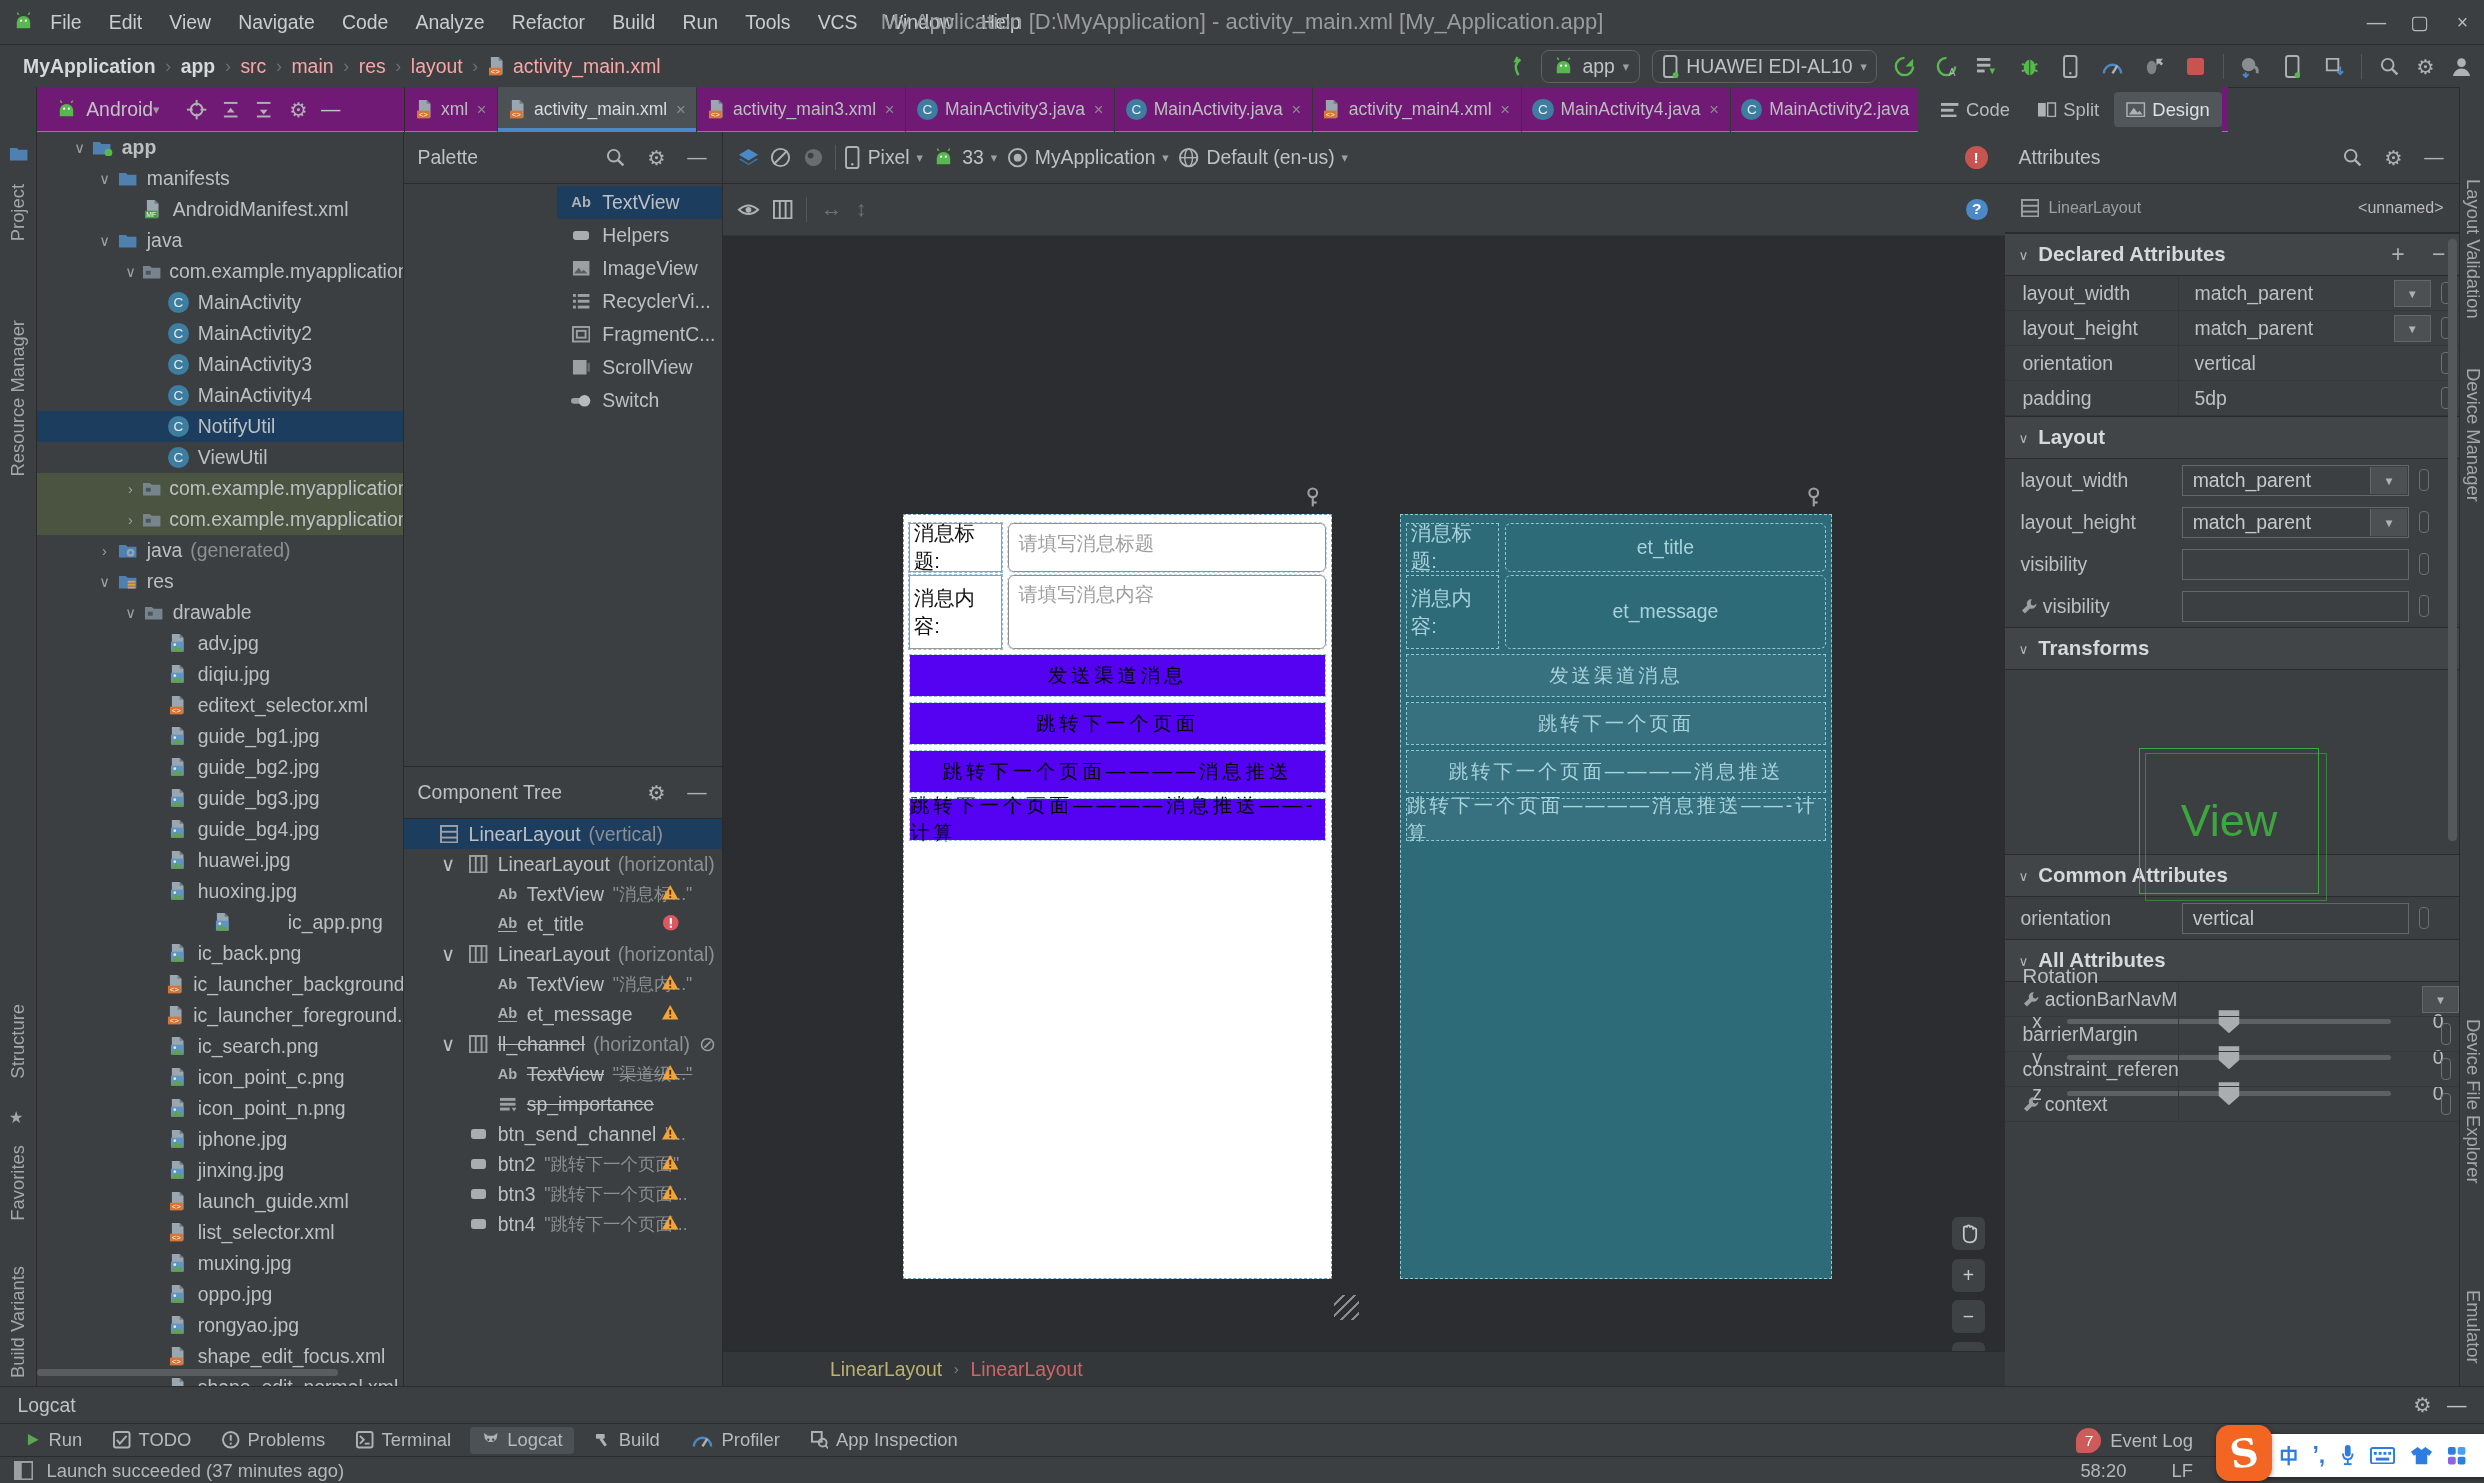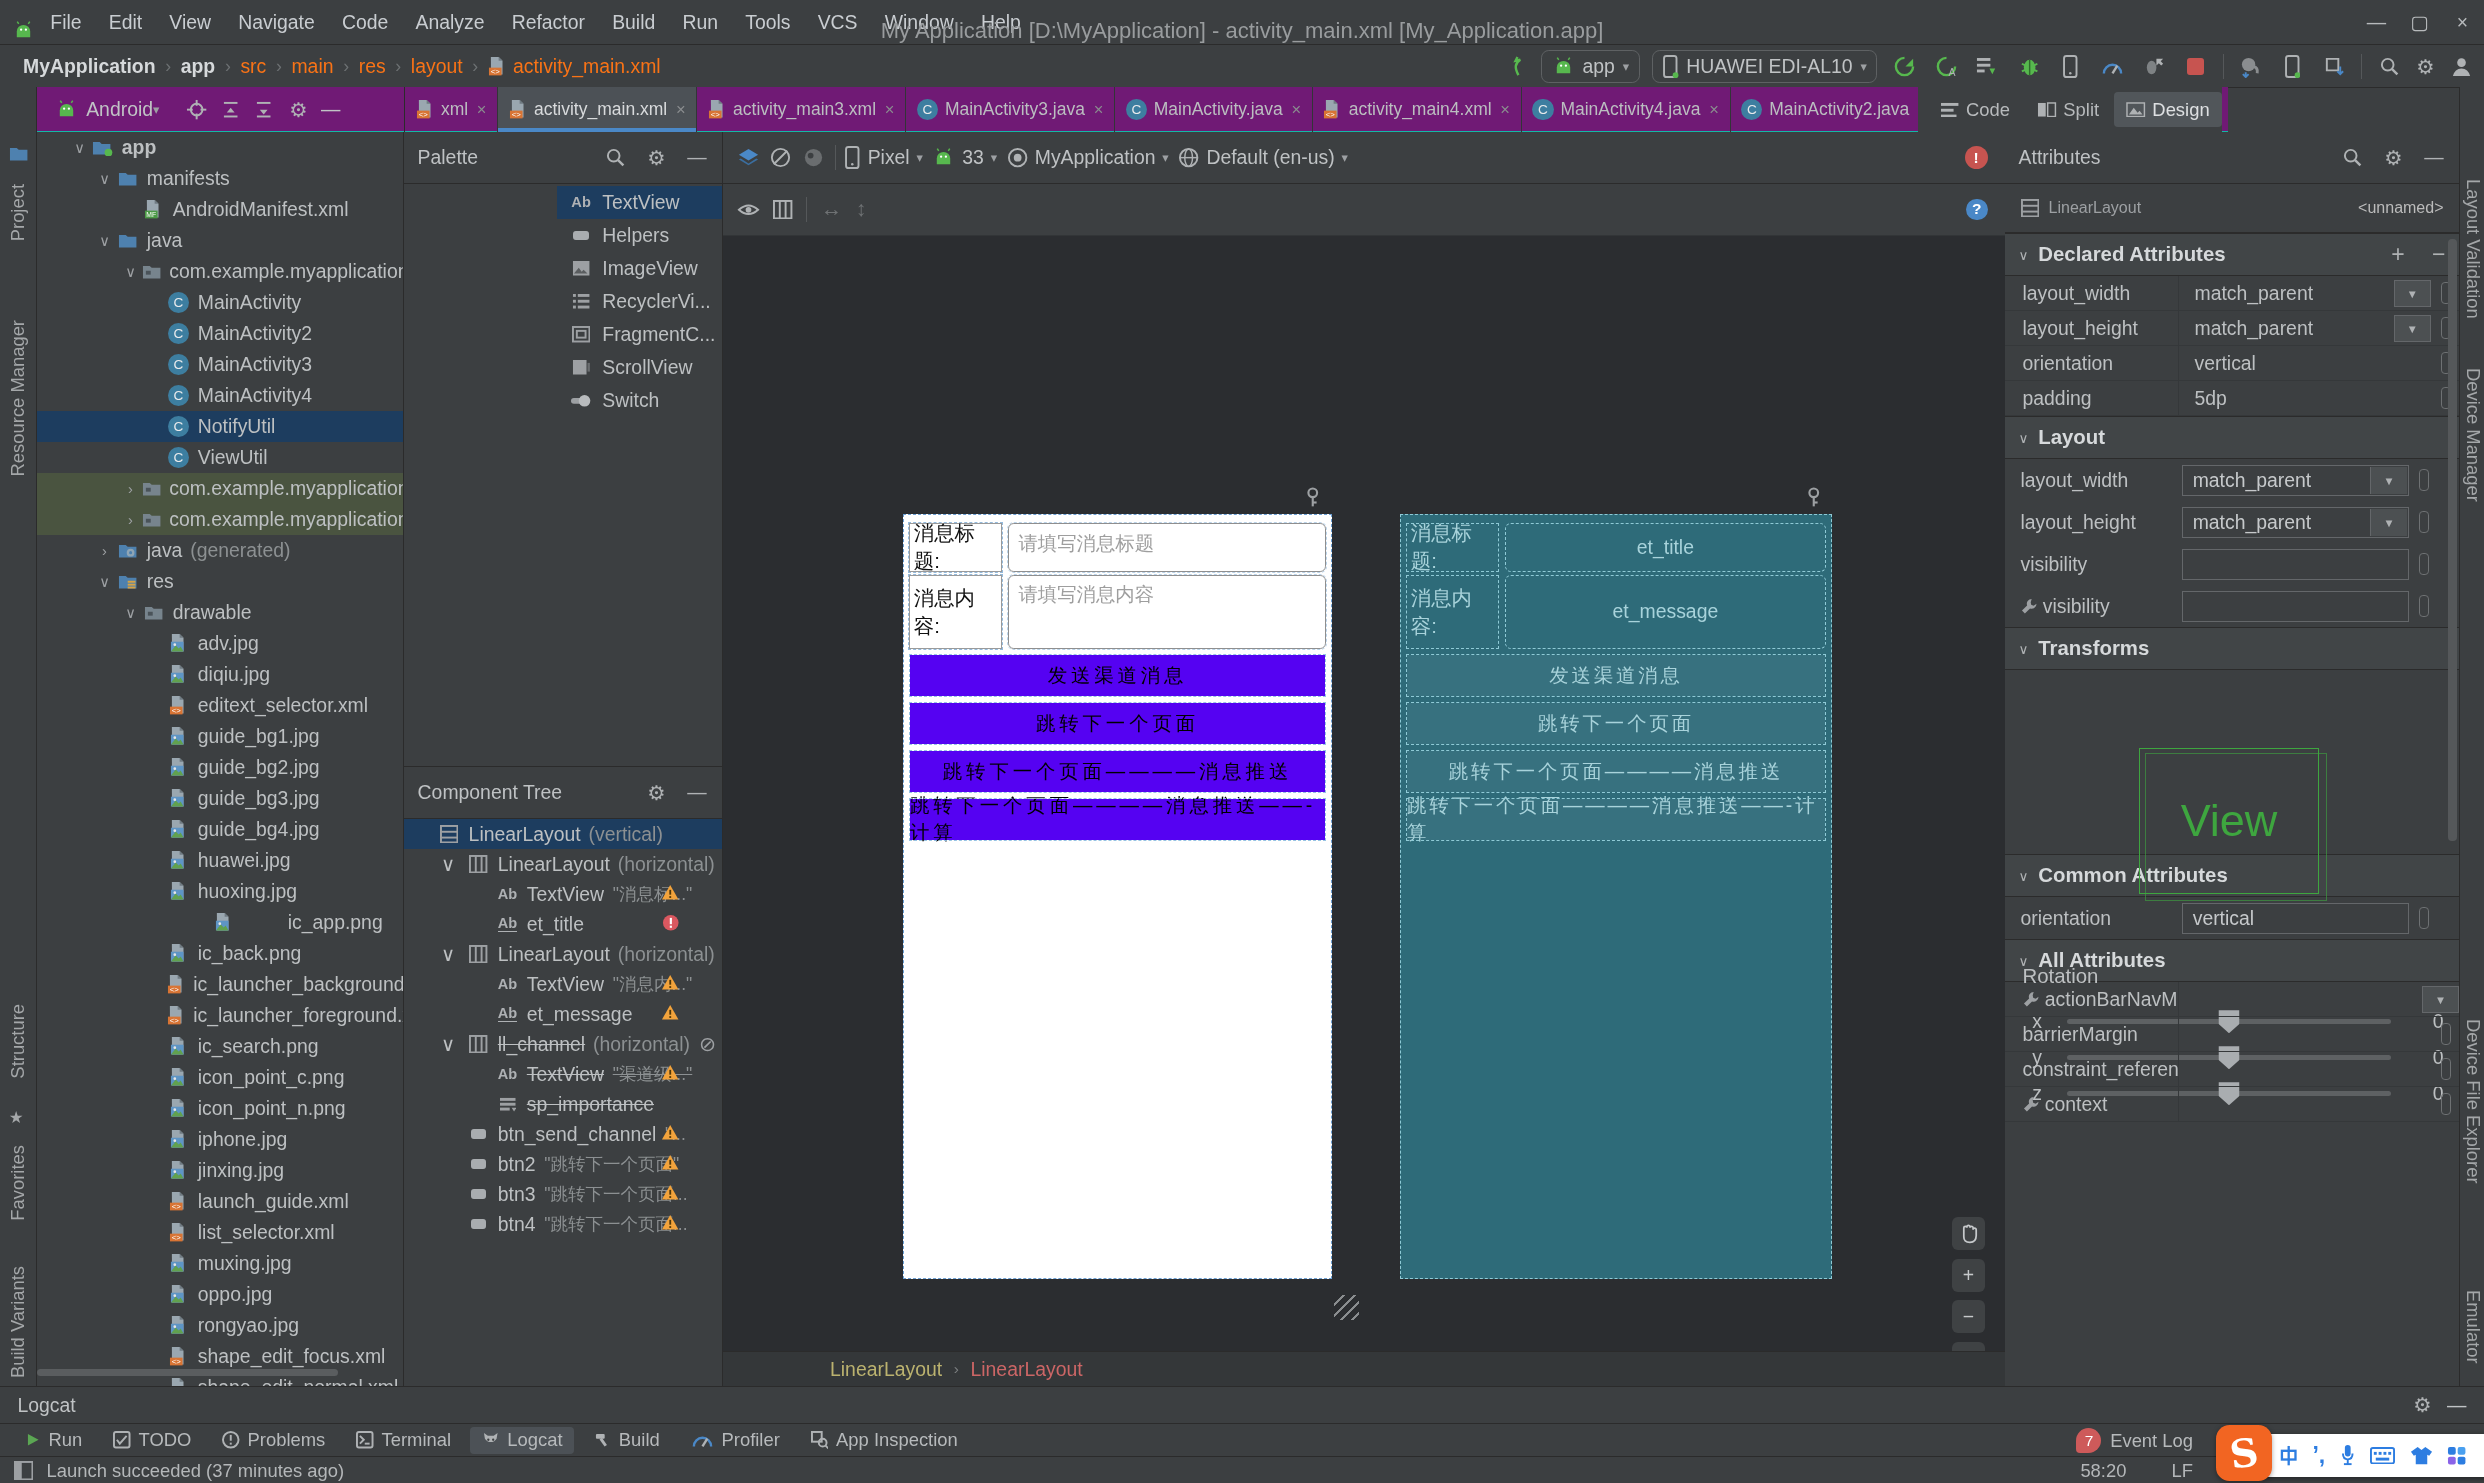--- a/index.html
+++ b/index.html
@@ -2,32 +2,32 @@
 <html><head>
 <meta charset="utf-8">
 <style>
   *{box-sizing:border-box;margin:0;padding:0}
   html,body{background:#222426}
   body{font-family:"Liberation Sans","DejaVu Sans",sans-serif;color:#BBBBBB;-webkit-font-smoothing:antialiased}
   #root{position:relative;width:2484px;height:1484px;background:#3C3F41;overflow:hidden}
   .flex{display:flex;align-items:center}
   svg{display:block}
   
-  #titlebar{position:absolute;left:0;top:0;width:2484px;height:45px;background:#3C3F41;display:flex;align-items:flex-end;border-bottom:1px solid #2B2B2B}
+  #titlebar{position:absolute;left:0;top:0;width:2484px;height:45px;background:#3C3F41;display:flex;align-items:center;border-bottom:1px solid #2B2B2B}
   #menus{display:flex;align-items:center;height:100%}
   .menu-item{padding:0 13.6px;font-size:19.4px;color:#C9CDD1}
   #wintitle{position:absolute;left:50%;transform:translateX(-50%);font-size:22px;color:#999C9E;white-space:nowrap}
   #winctrl{position:absolute;right:0;top:0;height:45px;display:flex}
   .wbtn{width:43px;height:45px;display:flex;align-items:center;justify-content:center;color:#B7BABC;font-size:19.4px}
   
   #toolbar{position:absolute;left:0;top:45px;width:2484px;height:43px;background:#3C3F41;border-bottom:1px solid #2B2B2B;display:flex;align-items:center}
   #breadcrumbs{display:flex;align-items:center;padding-left:23px;font-size:19.4px;white-space:nowrap}
   .bc-sep{color:#6C7072;margin:0 9.7px;font-size:17.5px}
   .bc-bold{color:#D6D9DB;font-weight:bold}
-  .bc{color:#f97316}
+  .bc{color:#fca5a5}
   #tb-right{position:absolute;right:7.8px;top:0;height:43px;display:flex;align-items:center;gap:12.6px}
   .pill{display:flex;align-items:center;gap:7.8px;height:33px;border:1px solid #5E6163;border-radius:7.8px;padding:0 9.7px;font-size:19.4px;color:#C0C3C5;white-space:nowrap}
   .tbico{display:flex;align-items:center;justify-content:center;width:27px;height:27px}
   .vsep{width:1px;height:25px;background:#55585A}
   
   #tabrow{position:absolute;left:0;top:87px;width:2228px;height:45px;background:#701a75;border-bottom:1px solid #14b8a6}
   #projhdr{position:absolute;left:37px;top:0;width:367px;height:45px;display:flex;align-items:center;font-size:19.4px;color:#C0C3C5}
   #tabs{position:absolute;left:404px;top:0;width:1805px;height:45px;display:flex;overflow:hidden;border-left:1px solid #2B2B2B}
   .tab{display:flex;align-items:center;gap:6.8px;height:45px;padding:0 10.7px;font-size:17.5px;color:#BBBEC0;border-right:1px solid #323537;white-space:nowrap;position:relative}
   .tab.active{background:#4C5156;color:#D8DADC}

